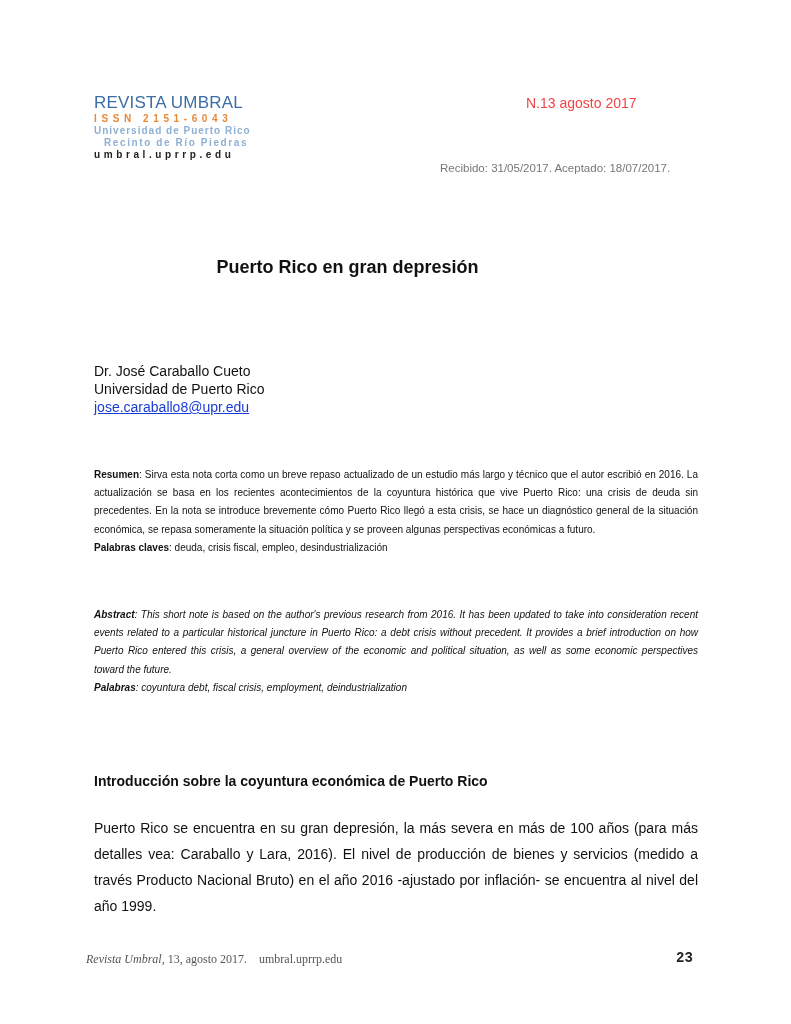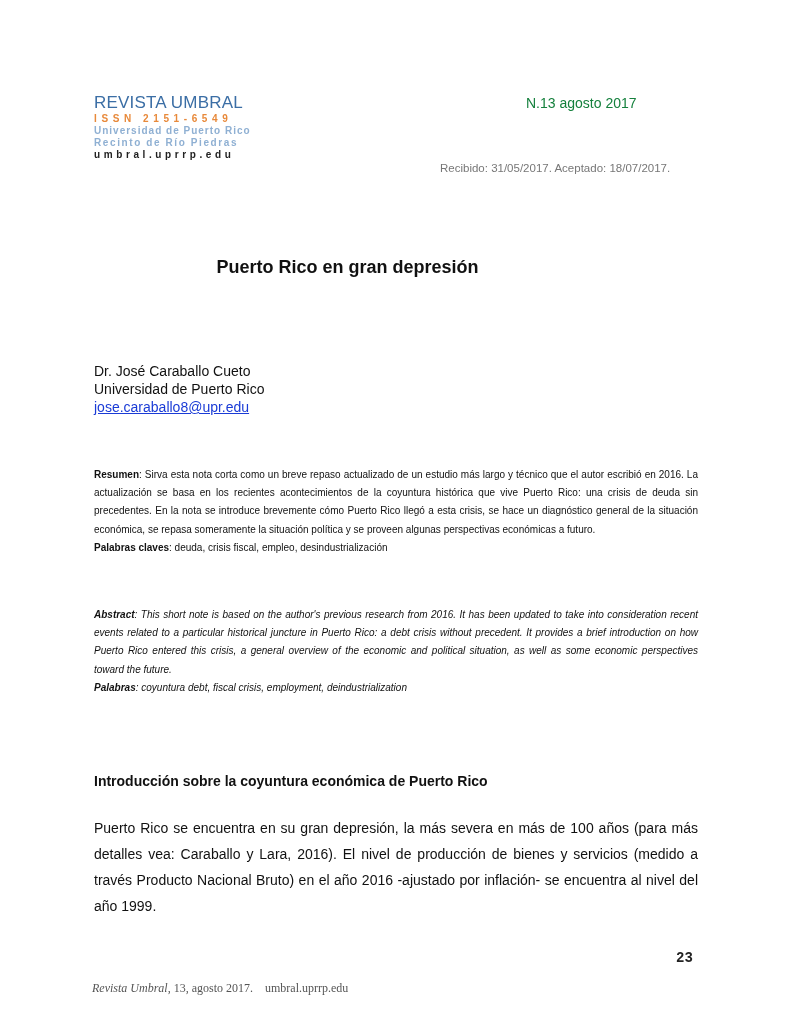--- a/index.html
+++ b/index.html
@@ -1,43 +1,43 @@
 <!DOCTYPE html>
 <html><head>
 <meta charset="utf-8">
 <style>
   html, body { margin: 0; padding: 0; background: #ffffff; }
   body { width: 791px; height: 1024px; position: relative; overflow: hidden; font-family: "Liberation Sans", sans-serif; color: #111; }
   .abs { position: absolute; }
   .journal-name { left: 94px; top: 93px; font-size: 17px; color: #3b6ea5; letter-spacing: 0.2px; }
   .issn { left: 94px; top: 113px; font-size: 10px; color: #e8893a; font-weight: bold; letter-spacing: 4.6px; }
   .univ { left: 94px; top: 125px; font-size: 10px; color: #8fb0d3; font-weight: bold; letter-spacing: 1px; }
-  .recinto { left: 94px; top: 137px; font-size: 10px; color: #8fb0d3; font-weight: bold; letter-spacing: 1.6px; }
+  .recinto { left: 104px; top: 137px; font-size: 10px; color: #8fb0d3; font-weight: bold; letter-spacing: 1.6px; }
   .site { left: 94px; top: 149px; font-size: 10px; color: #222; font-weight: bold; letter-spacing: 3.6px; }
-  .issue { left: 526px; top: 95px; font-size: 14px; color: #15803d; text-align: center; }
+  .issue { left: 526px; top: 95px; font-size: 14px; color: #ef4444; text-align: center; }
   .dates { left: 440px; top: 162px; font-size: 11.5px; color: #777; }
   .title { left: 0; width: 695px; top: 257px; text-align: center; font-size: 18px; font-weight: bold; color: #111; }
   .author { left: 94px; top: 362px; font-size: 14px; line-height: 18px; }
   .author a { color: #1a3bd6; text-decoration: underline; margin-top: 12px; }
   .para { left: 94px; width: 604px; font-size: 10px; line-height: 18.2px; text-align: justify; }
   .resumen { top: 466px; }
   .abstract { top: 606px; font-style: italic; }
   .b { font-weight: bold; }
   .section-heading { left: 94px; top: 773px; font-size: 14px; font-weight: bold; }
   .intro { left: 94px; width: 604px; top: 815px; font-size: 14px; line-height: 26px; text-align: justify; }
-  .footer-left { left: 92px; top: 952px; font-family: "Liberation Serif", serif; font-size: 12px; color: #555; margin-top: 29px; }
+  .footer-left { left: 86px; top: 952px; font-family: "Liberation Serif", serif; font-size: 12px; color: #555; }
   .footer-left i { font-style: italic; }
   .footer-site { margin-left: 12px; }
   .page-num { left: 676px; top: 950px; font-size: 14px; font-weight: bold; color: #222; font-family: Liberation Mono, monospace; }
 </style>
 </head>
 <body>
 
 <div class="abs journal-name">REVISTA UMBRAL</div>
-<div class="abs issn">ISSN 2151-6549</div>
+<div class="abs issn">ISSN 2151-6043</div>
 <div class="abs univ">Universidad de Puerto Rico</div>
 <div class="abs recinto">Recinto de Río Piedras</div>
 <div class="abs site">umbral.uprrp.edu</div>
 <div class="abs issue">N.13 agosto 2017</div>
 <div class="abs dates">Recibido: 31/05/2017. Aceptado: 18/07/2017.</div>
 
 <h1 class="abs title" style="margin:0">Puerto Rico en gran depresión</h1>
 
 <div class="abs author">
   <div>Dr. José Caraballo Cueto</div>

